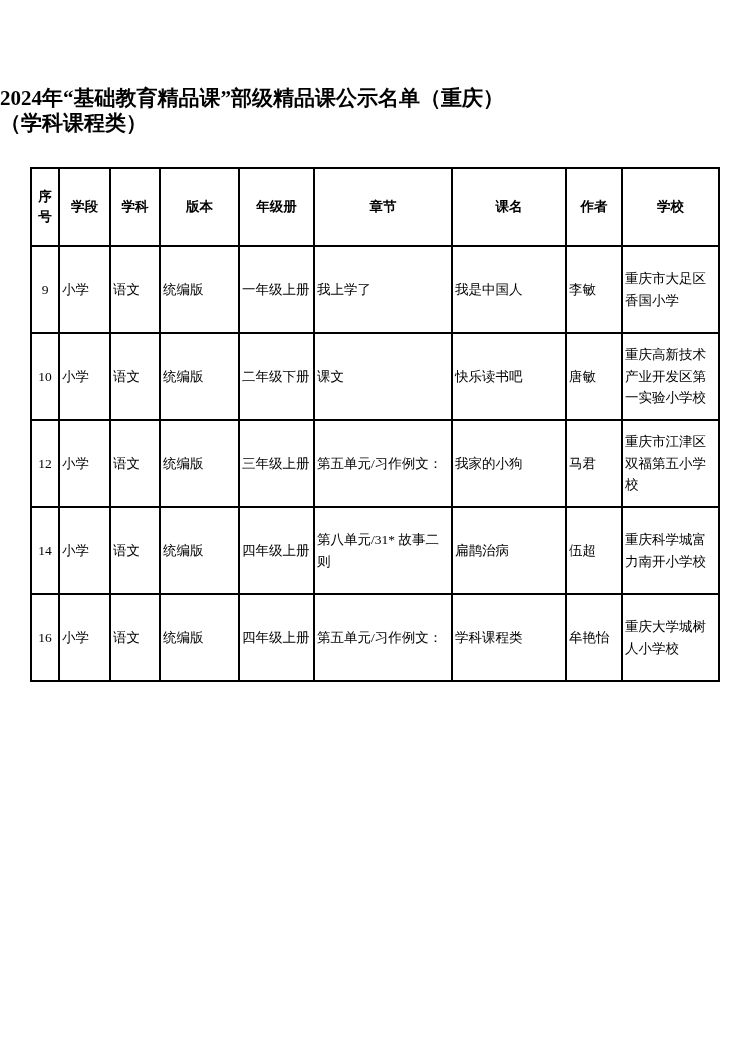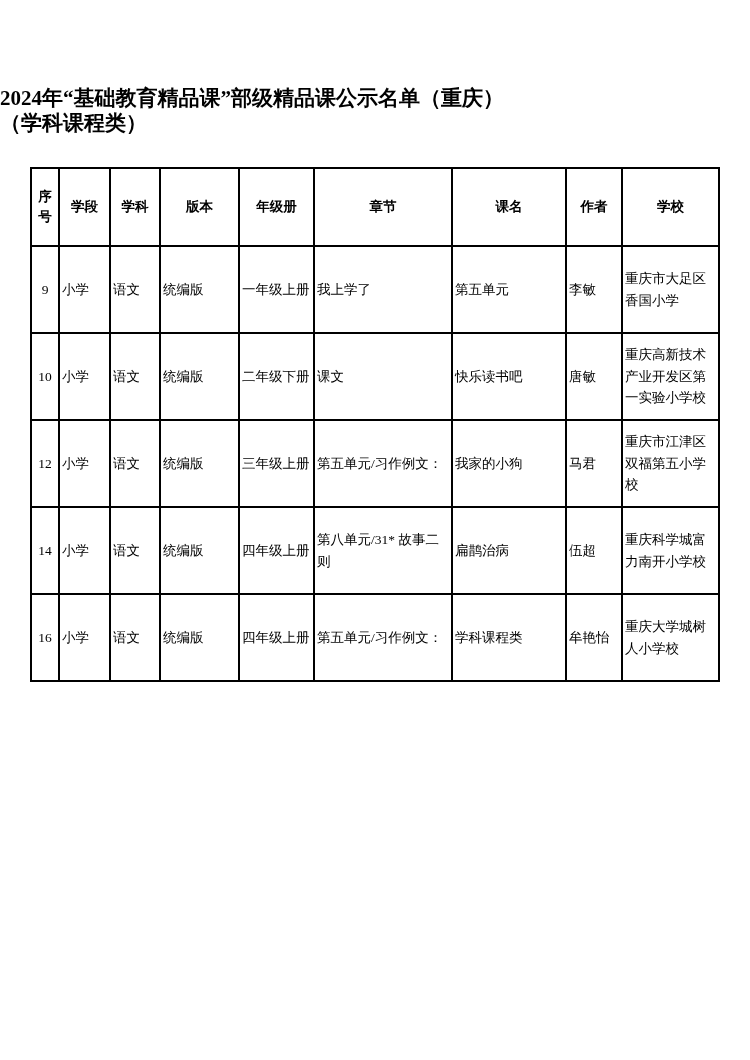--- a/index.html
+++ b/index.html
@@ -98,21 +98,21 @@
       </tr>
     </thead>
     <tbody>
       <tr>
         <td class="c-index">9</td>
         <td>小学</td>
         <td>语文</td>
         <td>统编版</td>
         <td>一年级上册</td>
         <td>我上学了</td>
-        <td>第五单元</td>
+        <td>我是中国人</td>
         <td>李敏</td>
         <td>重庆市大足区香国小学</td>
       </tr>
       <tr>
         <td class="c-index">10</td>
         <td>小学</td>
         <td>语文</td>
         <td>统编版</td>
         <td>二年级下册</td>
         <td>课文</td>

